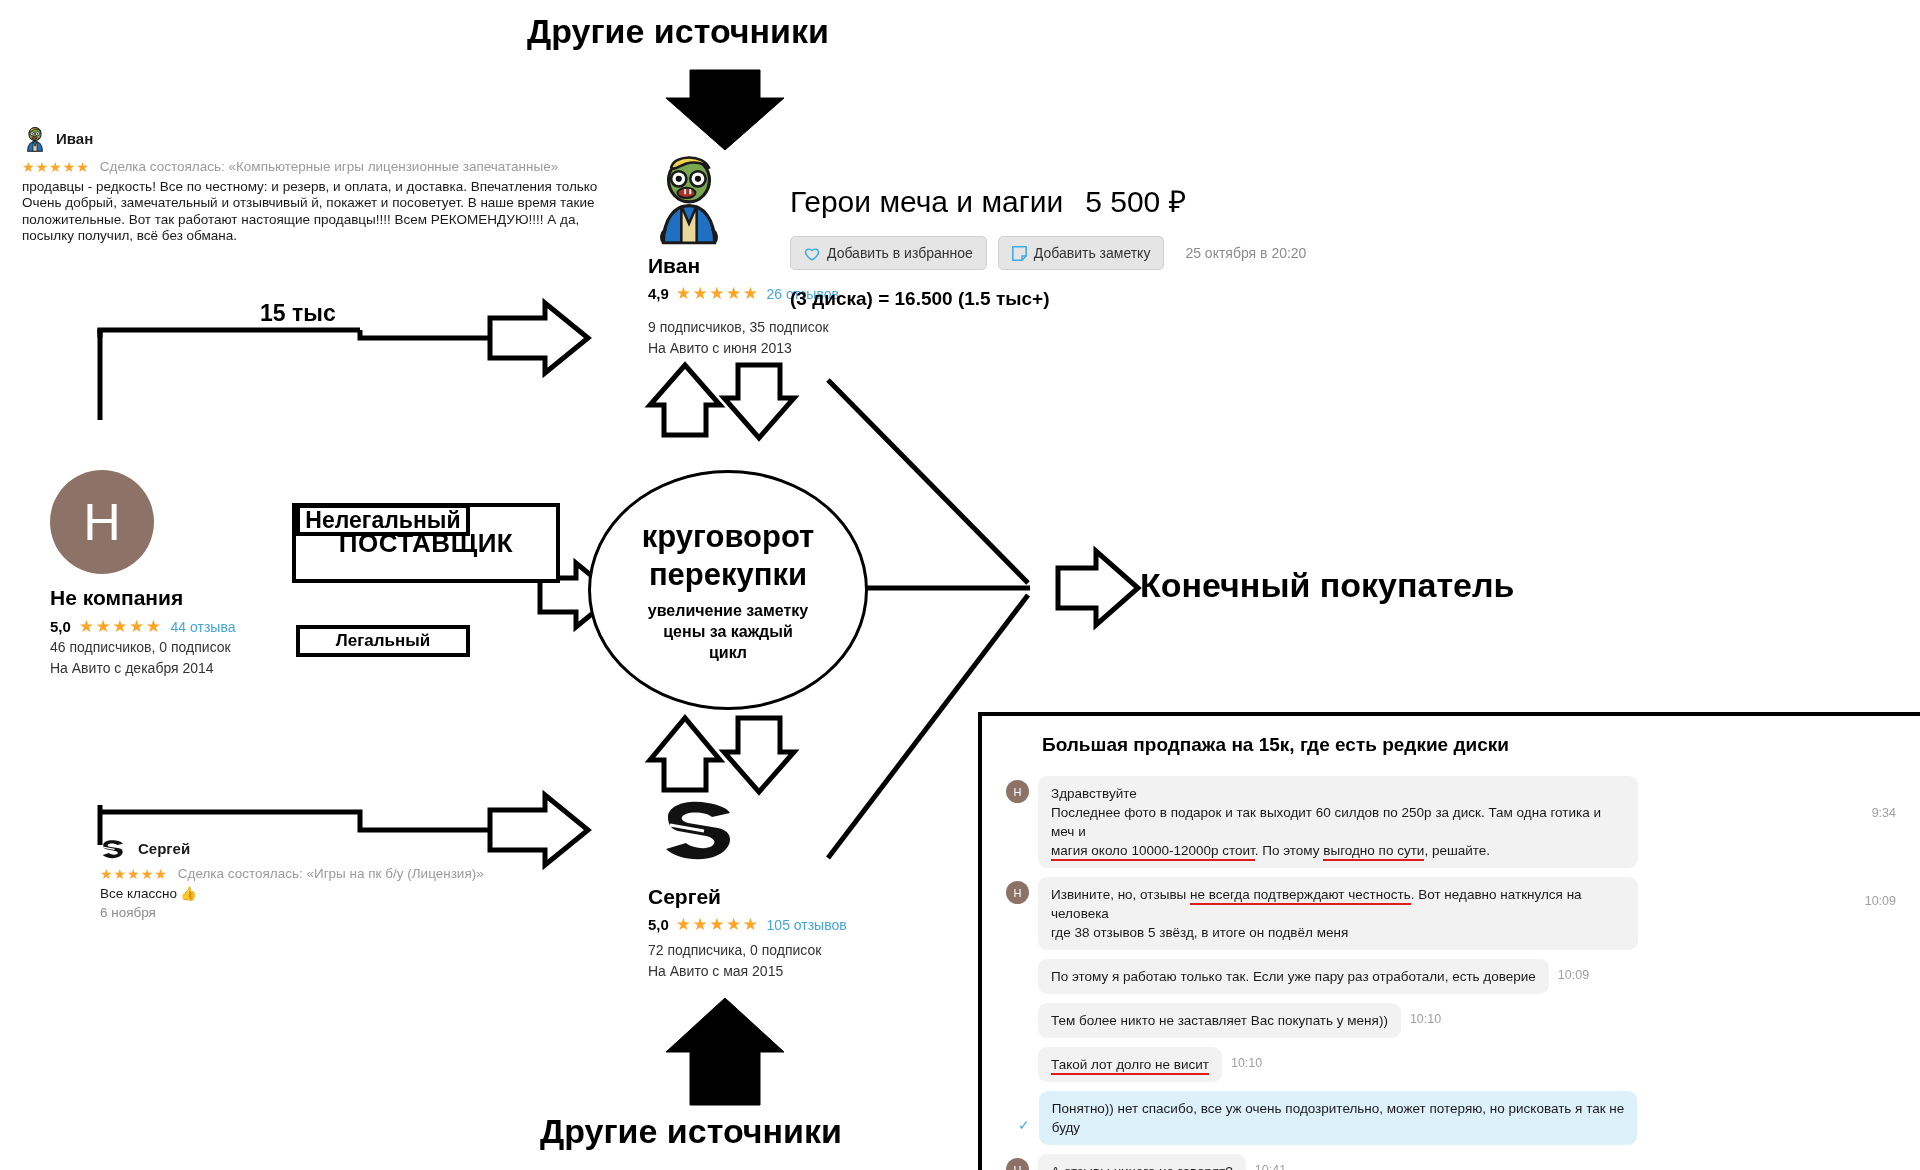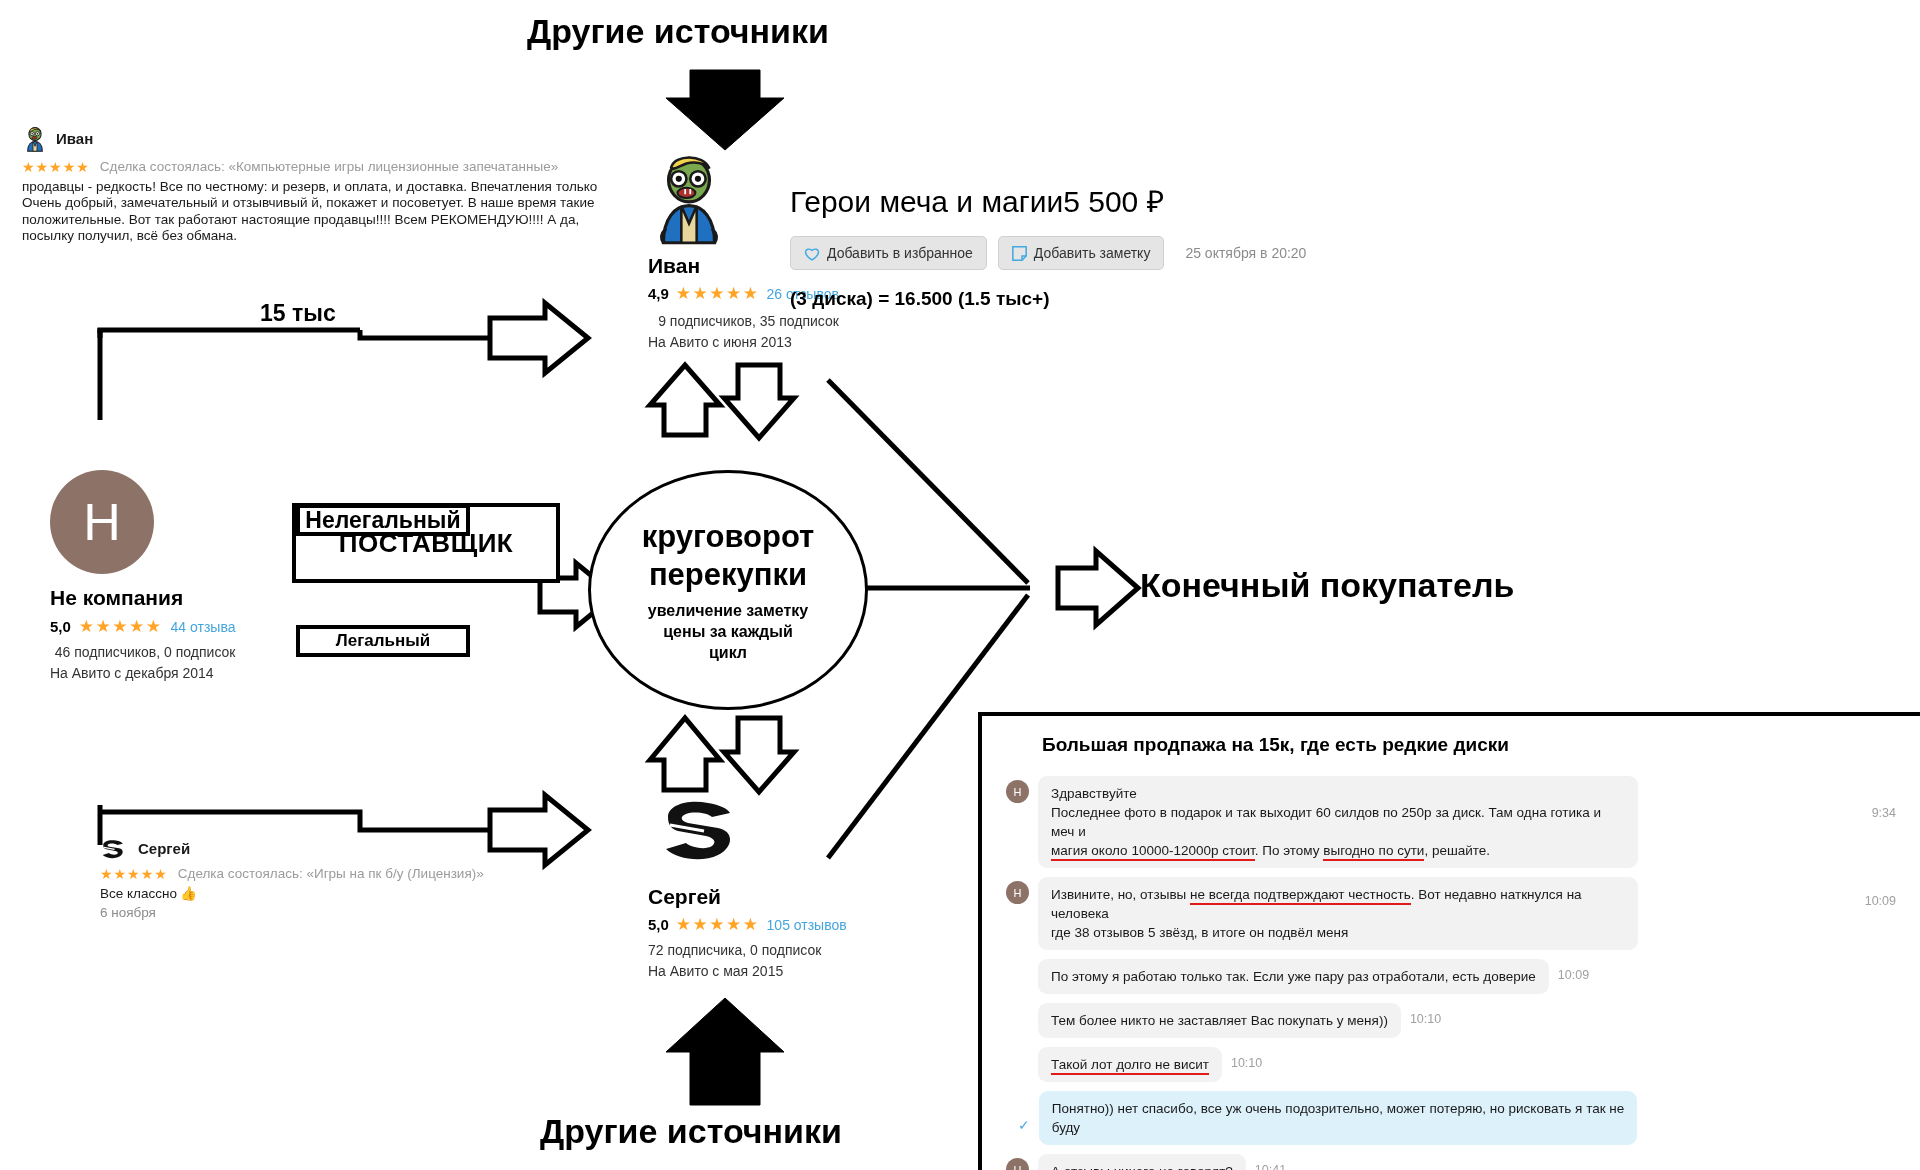--- a/index.html
+++ b/index.html
@@ -168,21 +168,21 @@
   <div class="abs" style="left:50px;top:470px;">
     <div class="avatar-circle">
       <span>Н</span>
     </div>
     <div class="prof-name" style="margin-top:12px;">Не компания</div>
     <div style="display:flex;align-items:center;gap:8px;margin-top:6px;">
       <span class="prof-rate">5,0</span>
       <span class="stars big">★★★★★</span>
       <span class="link" style="font-size:14px;">44 отзыва</span>
     </div>
-    <div class="prof-sub" style="margin-top:5px;text-align:right;">46 подписчиков, 0 подписок</div>
+    <div class="prof-sub" style="">46 подписчиков, 0 подписок</div>
     <div class="prof-sub">На Авито с декабря 2014</div>
   </div>
 
   <div class="abs bbox" style="left:292px;top:503px;width:268px;height:80px;font-size:26px;letter-spacing:0.5px;">
     <span>ПОСТАВЩИК</span>
   </div>
   <div class="abs bbox" style="left:296px;top:504px;width:174px;height:32px;font-size:23px;align-items:center;">
     <span>Нелегальный</span>
   </div>
   <div class="abs bbox" style="left:296px;top:625px;width:174px;height:32px;font-size:17px;">
@@ -211,26 +211,26 @@
       <path d="M26,42 L32,56 L38,42 C38,53 38,62 38,71 L26,71 C26,62 26,53 26,42Z" fill="#e8d79a" stroke="#1a1a1a" stroke-width="2"></path>
       <path d="M14,60 C10,64 10,68 12,71" fill="none" stroke="#1a1a1a" stroke-width="2.5"></path>
       <path d="M50,60 C54,64 54,68 52,71" fill="none" stroke="#1a1a1a" stroke-width="2.5"></path>
     </svg>
     <div class="prof-name" style="margin-top:6px;">Иван</div>
     <div style="display:flex;align-items:center;gap:7px;margin-top:5px;">
       <span class="prof-rate">4,9</span>
       <span class="stars big">★★★★★</span>
       <span class="link" style="font-size:14px;">26 отзывов</span>
     </div>
-    <div class="prof-sub" style="margin-top:7px;text-align:right;">9 подписчиков, 35 подписок</div>
+    <div class="prof-sub" style="margin-top:13px;">9 подписчиков, 35 подписок</div>
     <div class="prof-sub">На Авито с июня 2013</div>
   </div>
 
   <div class="abs" style="left:790px;top:180px;">
-    <div style="display:flex;align-items:baseline;">
+    <div style="display:flex;align-items:baseline;gap:22px;">
       <span class="listing-title">Герои меча и магии</span>
       <span class="listing-title">5 500 ₽</span>
     </div>
     <div style="display:flex;align-items:center;gap:11px;margin-top:15px;">
       <span class="pill">
         <svg width="16" height="15" viewBox="0 0 20 18">
           <path d="M10,17 C-3,9 2,0 10,5 C18,0 23,9 10,17Z" fill="none" stroke="#3fa9e0" stroke-width="1.8"></path>
         </svg>
         <span>Добавить в избранное</span>
       </span>

